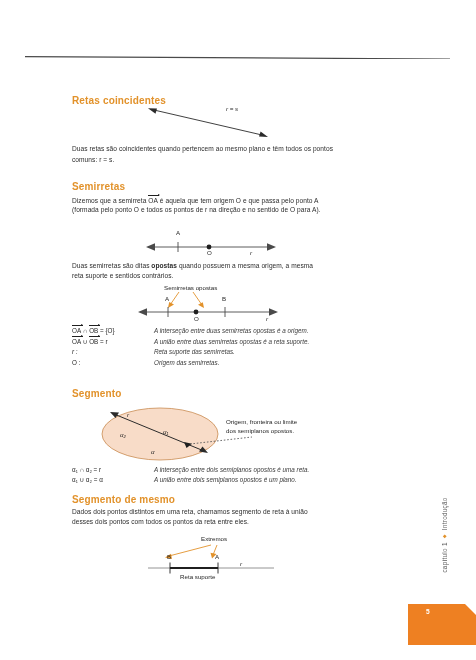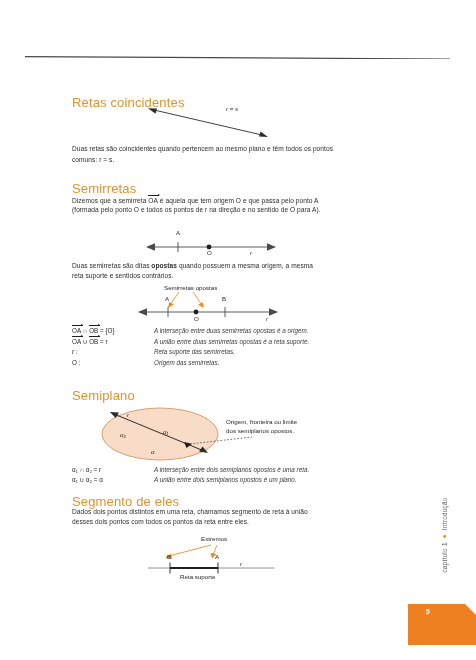--- a/index.html
+++ b/index.html
@@ -30,22 +30,22 @@
     width: 425px;
     height: 3px;
     overflow: hidden;
   }
   .top-rule svg { display: block; }
 
   
   .sec-head {
     position: absolute;
     color: #E2922B;
-    font-size: 13px;
-    font-weight: 400;
+    font-size: 10px;
+    font-weight: 700;
     letter-spacing: .15px;
     white-space: nowrap;
   }
   .para {
     position: absolute;
     font-size: 6.6px;
     line-height: 10.5px;
     color: #2d2d2d;
     letter-spacing: .05px;
   }
@@ -256,21 +256,21 @@
     <div class="row">
       <span class="lhs" style="font-style:italic">r :</span>
       <span class="rhs">Reta suporte das semirretas.</span>
     </div>
     <div class="row">
       <span class="lhs">O :</span>
       <span class="rhs">Origem das semirretas.</span>
     </div>
   </div>
 
-  <div class="sec-head" style="left:72px; top:388px;">Semiplano</div>
+  <div class="sec-head" style="left:72px; top:388px;">Segmento</div>
 
   <div class="diagram" style="left:100px; top:404px;">
     <svg width="255" height="62" viewBox="0 0 255 62">
       <ellipse cx="60" cy="30" rx="58" ry="26" fill="#F8DCC8" stroke="#C98B52" stroke-width="0.8"></ellipse>
       <line x1="14" y1="10" x2="104" y2="47" stroke="#2b2b2b" stroke-width="1"></line>
       <polygon points="10,8 19,8.6 15.5,14" fill="#2b2b2b"></polygon>
       <polygon points="108,49 99,47.6 102.5,42.4" fill="#2b2b2b"></polygon>
       <polygon points="84,38 92,39.8 86.5,44" fill="#1f1f1f"></polygon>
       <line x1="90" y1="40" x2="152" y2="33" stroke="#5a5a5a" stroke-width="0.9" stroke-dasharray="1.6 1.8"></line>
     </svg>
@@ -288,21 +288,21 @@
     <div class="row">
       <span class="lhs">α₁ ∩ α₂ = r</span>
       <span class="rhs">A interseção entre dois semiplanos opostos é uma reta.</span>
     </div>
     <div class="row">
       <span class="lhs">α₁ ∪ α₂ = α</span>
       <span class="rhs">A união entre dois semiplanos opostos é um plano.</span>
     </div>
   </div>
 
-  <div class="sec-head" style="left:72px; top:494px;">Segmento de eles</div>
+  <div class="sec-head" style="left:72px; top:494px;">Segmento de mesmo</div>
 
   <div class="para" style="left:72px; top:507px; width:285px;">Dados dois pontos distintos em uma reta, chamamos segmento de reta à união</div>
   <div class="para" style="left:72px; top:517px; width:285px;">desses dois pontos com todos os pontos da reta entre eles.</div>
 
   <div class="callout" style="left:201px; top:534px;">Extremos</div>
 
   <div class="diagram" style="left:155px; top:542px;">
     <svg width="120" height="22" viewBox="0 0 120 22">
       <line x1="56" y1="3" x2="14" y2="14" stroke="#E2922B" stroke-width="0.9"></line>
       <polygon points="10,15.5 16,11.8 17,17" fill="#E2922B"></polygon>

